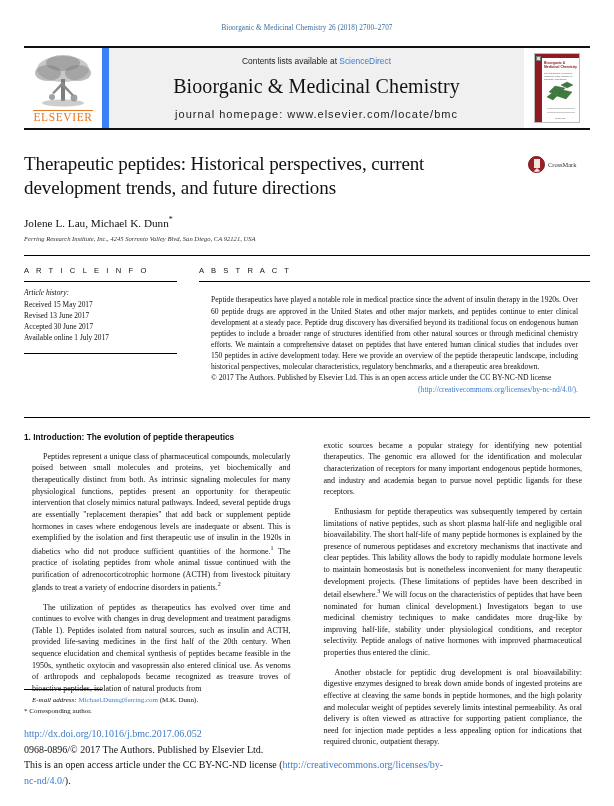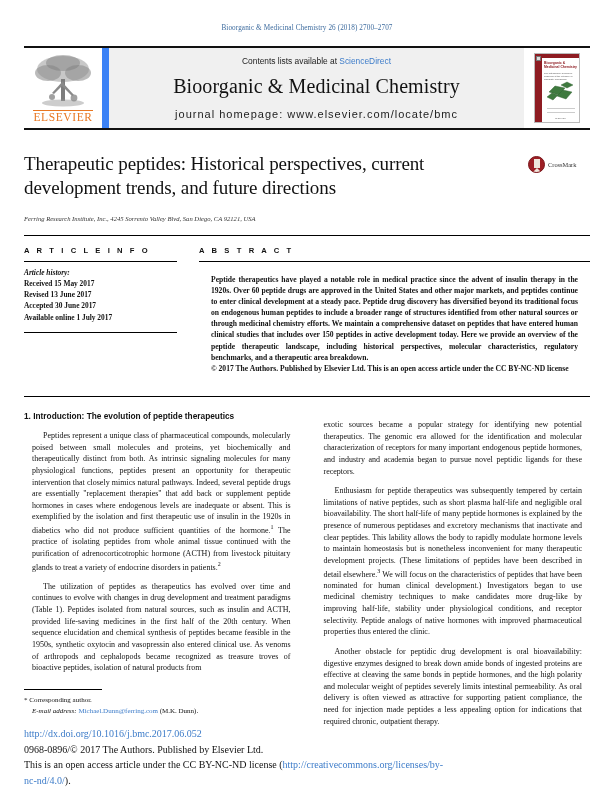--- a/index.html
+++ b/index.html
@@ -164,21 +164,20 @@
     font-family: "Liberation Serif", serif;
     font-size: 6.4px; color: #333;
   }
 
   
   .rule-top { margin: 13px 24px 0 24px; border-top: 1px solid #000; }
   .info-abs {
     margin: 0 24px;
     display: flex;
     padding-top: 10px;
-    font-weight: bold;
   }
   .info-col { flex: 0 0 175px; padding-right: 22px; }
   .abs-col  { flex: 1 1 auto; }
   .sec-head {
     font-family: "Liberation Sans", sans-serif;
     font-size: 7.6px;
     letter-spacing: 2.6px;
     color: #111;
     margin: 0 0 6px 0;
   }
@@ -317,20 +316,21 @@
         <div class="fline" style="bottom:13px"></div>
         <div class="fline" style="bottom:9px"></div>
         <div class="foot">ELSEVIER</div>
       </div>
     </div>
   </div>
 
   <div class="title-wrap">
     <div class="title-col">
       <h1 class="article-title">Therapeutic peptides: Historical perspectives, current development trends, and future directions</h1>
+      <p class="authors"><span>Jolene L. Lau, Michael K. Dunn</span><span class="star">*</span></p>
       <p class="affil">Ferring Research Institute, Inc., 4245 Sorrento Valley Blvd, San Diego, CA 92121, USA</p>
     </div>
     <div class="crossmark-col">
       <div class="cm-badge"></div>
       <div class="cm-text">CrossMark</div>
     </div>
   </div>
 
   <div class="rule-top"></div>
 
@@ -349,20 +349,21 @@
       <div class="info-gap"></div>
       <div class="thin-rule"></div>
     </div>
 
     <div class="abs-col">
       <div class="sec-head">A B S T R A C T</div>
       <div class="abs-rule"></div>
       <p class="abstract-text">
         <span>Peptide therapeutics have played a notable role in medical practice since the advent of insulin therapy in the 1920s. Over 60 peptide drugs are approved in the United States and other major markets, and peptides continue to enter clinical development at a steady pace. Peptide drug discovery has diversified beyond its traditional focus on endogenous human peptides to include a broader range of structures identified from other natural sources or through medicinal chemistry efforts. We maintain a comprehensive dataset on peptides that have entered human clinical studies that includes over 150 peptides in active development today. Here we provide an overview of the peptide therapeutic landscape, including historical perspectives, molecular characteristics, regulatory benchmarks, and a therapeutic area breakdown.</span>
         <span class="copy">© 2017 The Authors. Published by Elsevier Ltd. This is an open access article under the CC BY-NC-ND license</span>
+        <span class="lic-line lnk">(http://creativecommons.org/licenses/by-nc-nd/4.0/).</span>
       </p>
     </div>
   </div>
 
   <div class="rule-bottom"></div>
 
   <div class="body-cols">
 
     <div class="col">
       <h2 class="section-title">1. Introduction: The evolution of peptide therapeutics</h2>
@@ -372,29 +373,29 @@
 
     <div class="col">
       <p class="body-p" style="text-indent:0"><span>exotic sources became a popular strategy for identifying new potential therapeutics. The genomic era allowed for the identification and molecular characterization of receptors for many important endogenous peptide hormones, and industry and academia began to pursue novel peptidic ligands for these receptors.</span></p>
       <p class="body-p"><span>Enthusiasm for peptide therapeutics was subsequently tempered by certain limitations of native peptides, such as short plasma half-life and negligible oral bioavailability. The short half-life of many peptide hormones is explained by the presence of numerous peptidases and excretory mechanisms that inactivate and clear peptides. This lability allows the body to rapidly modulate hormone levels to maintain homeostasis but is nonetheless inconvenient for many therapeutic development projects. (These limitations of peptides have been described in detail elsewhere.</span><sup class="ref">3</sup><span> We will focus on the characteristics of peptides that have been nominated for human clinical development.) Investigators began to use medicinal chemistry techniques to make candidates more drug-like by improving half-life, stability under physiological conditions, and receptor selectivity. Peptide analogs of native hormones with improved pharmaceutical properties thus entered the clinic.</span></p>
       <p class="body-p"><span>Another obstacle for peptidic drug development is oral bioavailability: digestive enzymes designed to break down amide bonds of ingested proteins are effective at cleaving the same bonds in peptide hormones, and the high polarity and molecular weight of peptides severely limits intestinal permeability. As oral delivery is often viewed as attractive for supporting patient compliance, the need for injection made peptides a less appealing option for indications that required chronic, outpatient therapy.</span></p>
     </div>
   </div>
 
   <div class="footnote">
     <div class="fn-rule"></div>
-    <div class="fn-line">
-      <span class="fn-star">*</span>
-      <span>Corresponding author.</span>
-    </div>
     <div class="fn-line" style="padding-left:8px">
       <span class="it">E-mail address:</span>
       <span class="lnk">Michael.Dunn@ferring.com</span>
       <span>(M.K. Dunn).</span>
     </div>
+    <div class="fn-line">
+      <span class="fn-star">*</span>
+      <span>Corresponding author.</span>
+    </div>
     <div class="doi-block">
       <div class="doi lnk">http://dx.doi.org/10.1016/j.bmc.2017.06.052</div>
       <div>0968-0896/© 2017 The Authors. Published by Elsevier Ltd.</div>
       <div><span>This is an open access article under the CC BY-NC-ND license (</span><span class="lnk">http://creativecommons.org/licenses/by-nc-nd/4.0/</span><span>).</span></div>
     </div>
   </div>
 
 </div>
 
 </body></html>

